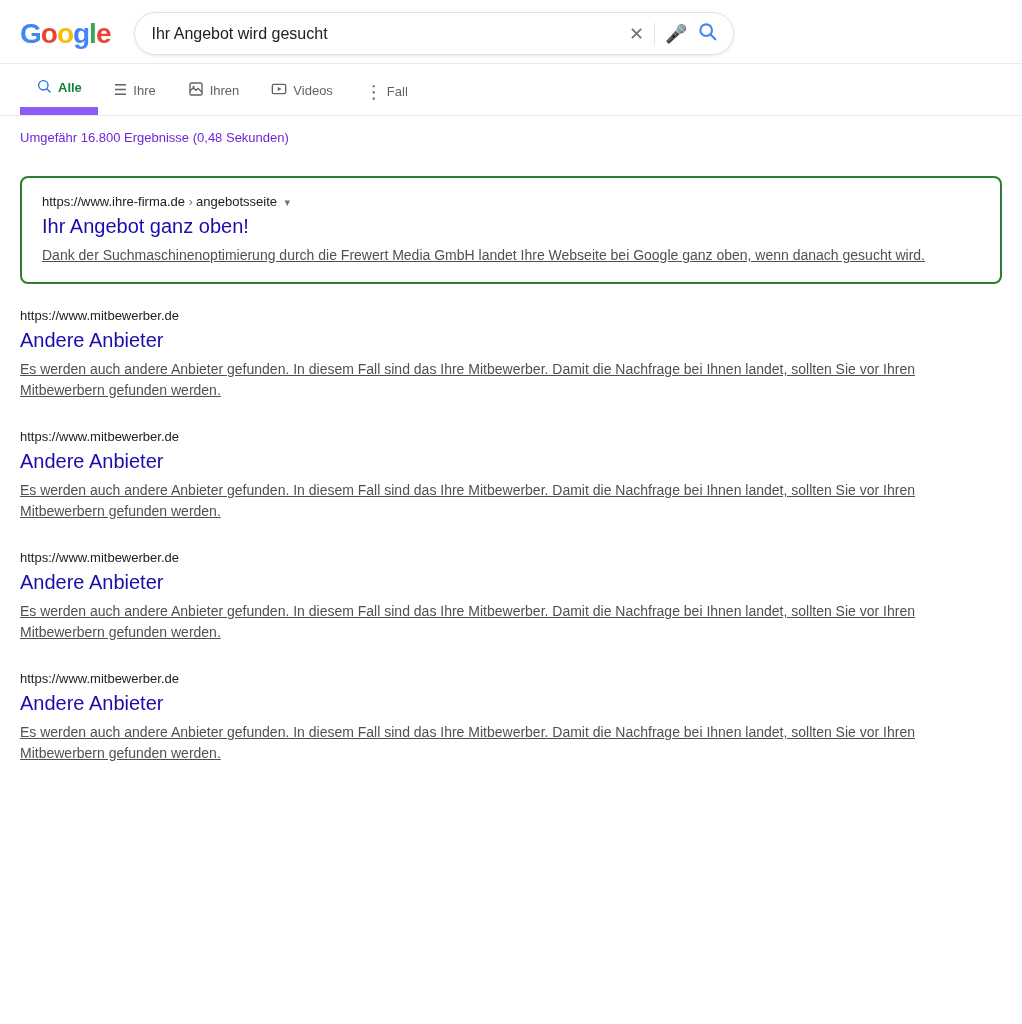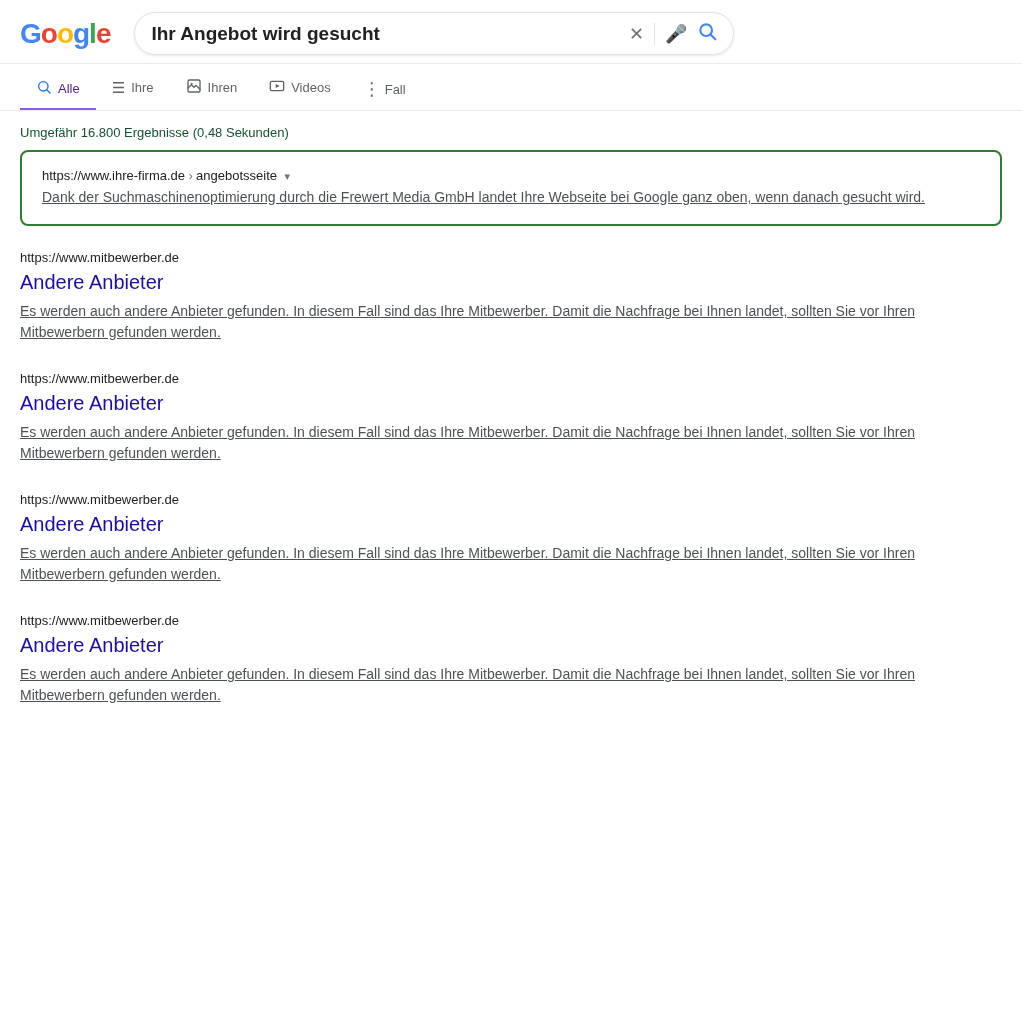--- a/index.html
+++ b/index.html
@@ -40,24 +40,23 @@
       border-radius: 24px;
       padding: 8px 16px;
       flex: 1;
       max-width: 600px;
       box-shadow: 0 1px 3px rgba(0,0,0,0.1);
       gap: 8px;
     }
     .search-bar input {
       border: none;
       outline: none;
-      font-size: 19px;
+      font-size: 16px;
       flex: 1;
       color: #202124;
-      font-weight: bold;
     }
     .search-bar-icons {
       display: flex;
       align-items: center;
       gap: 10px;
     }
     .clear-icon {
       color: #70757a;
       font-size: 18px;
       cursor: pointer;
@@ -92,46 +91,48 @@
       gap: 6px;
       padding: 10px 16px;
       font-size: 13px;
       color: #5f6368;
       cursor: pointer;
       border-bottom: 3px solid transparent;
       white-space: nowrap;
       text-decoration: none;
     }
     .nav-tab.active {
-      color: #4c1d95;
-      border-bottom: 2px solid #8b5cf6;
+      color: #15803d;
+      border-bottom: 8px solid #8b5cf6;
+      font-weight: bold;
     }
     .nav-tab .tab-icon {
       font-size: 15px;
     }
     .nav-tab-more {
       display: flex;
       align-items: center;
       gap: 4px;
       padding: 10px 16px;
       font-size: 13px;
       color: #5f6368;
       cursor: pointer;
     }
 
     
     .results-stats {
       padding: 14px 4px 10px 20px;
       font-size: 13px;
-      color: #14532d;
+      color: #6d28d9;
     }
 
     
     .results-container {
       padding: 0 20px;
+      margin-top: 21px;
     }
 
     
     .featured-result {
       border: 2px solid #2e7d32;
       border-radius: 8px;
       padding: 16px 20px;
       margin-bottom: 24px;
     }
 
@@ -244,20 +245,21 @@
 
 <div class="results-container">
 
   <div class="featured-result">
     <div class="result-url">
       <span>https://www.ihre-firma.de</span>
       <span class="breadcrumb-arrow"> › </span>
       <span>angebotsseite</span>
       <span class="dropdown-arrow">▾</span>
     </div>
+    <div class="result-title">Ihr Angebot ganz oben!</div>
     <div class="result-snippet">Dank der Suchmaschinenoptimierung durch die Frewert Media GmbH landet Ihre Webseite bei Google ganz oben, wenn danach gesucht wird.</div>
   </div>
 
   <div class="result-item">
     <div class="result-url">
       <span>https://www.mitbewerber.de</span>
     </div>
     <div class="result-title">Andere Anbieter</div>
     <div class="result-snippet">Es werden auch andere Anbieter gefunden. In diesem Fall sind das Ihre Mitbewerber. Damit die Nachfrage bei Ihnen landet, sollten Sie vor Ihren Mitbewerbern gefunden werden.</div>
   </div>

